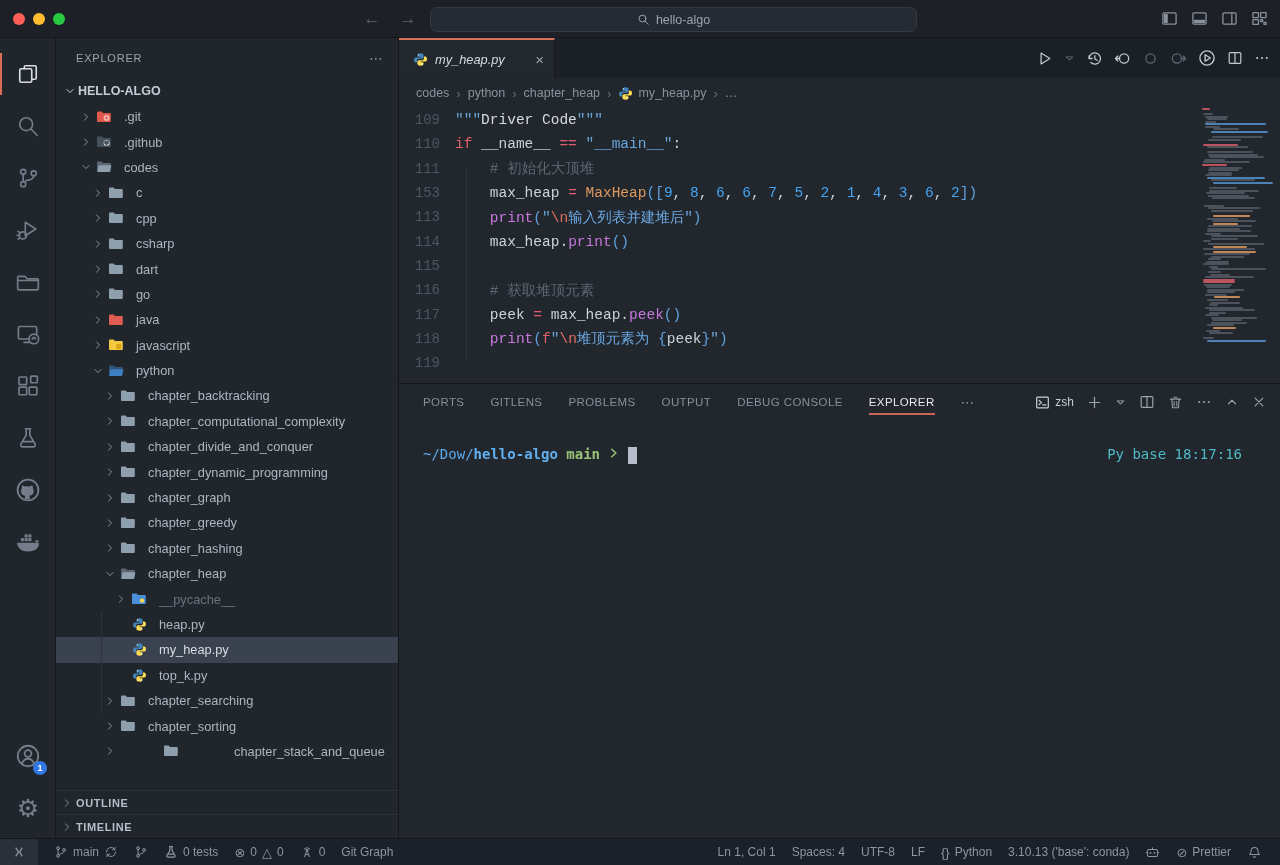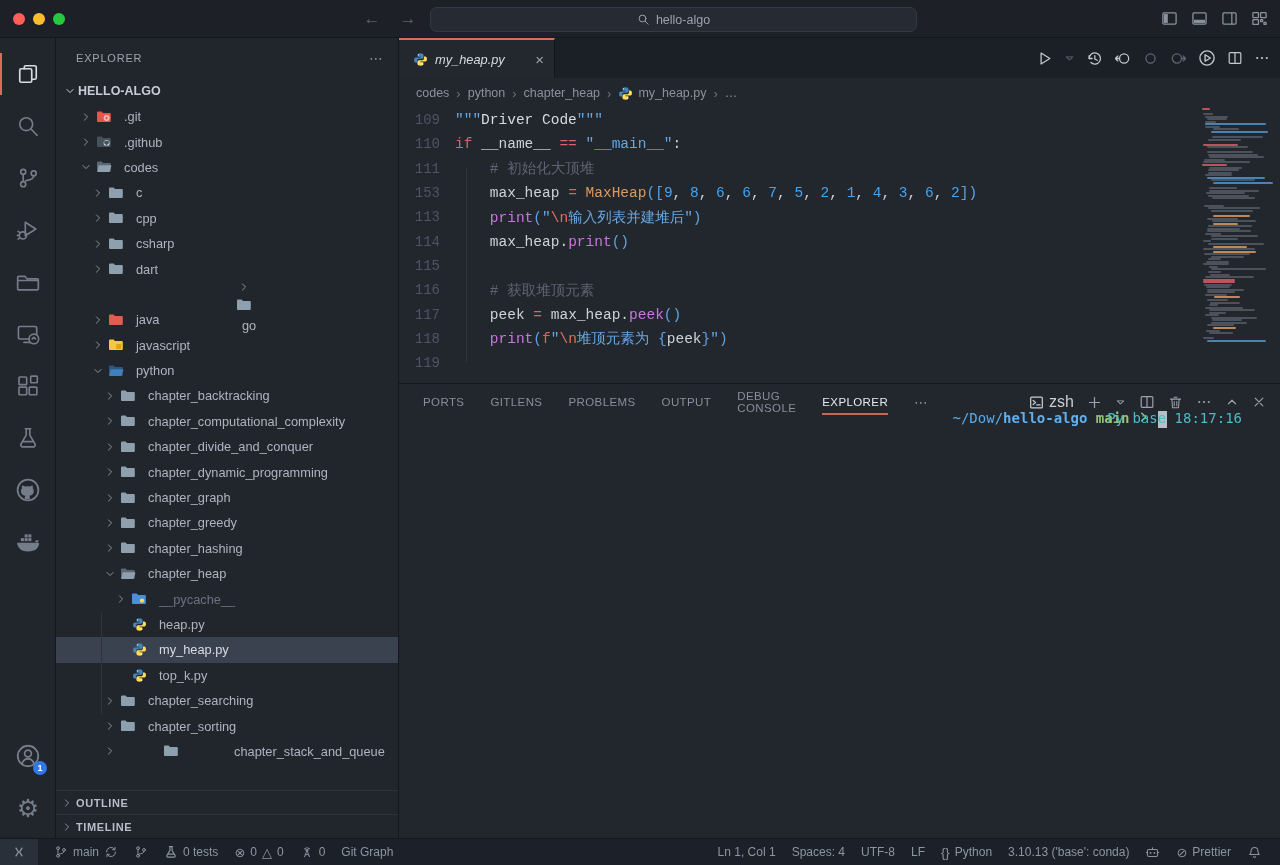--- a/index.html
+++ b/index.html
@@ -64,28 +64,28 @@
   .gutter { width:56px; flex:0 0 56px; text-align:right; padding-right:15px; color:#4d5565; font-size:14px; }
   .ltext { white-space:pre; }
   .tk-kw{color:#e2606b} .tk-str{color:#6aa7e0} .tk-doc{color:#d6dbe2} .tk-cm{color:#5d6572}
   .tk-cls{color:#dd9a5f} .tk-fn{color:#c678dd} .tk-num{color:#43a4f2} .tk-pl{color:#ccd2db}
   .tk-pu{color:#5ea2e0} .tk-esc{color:#e0705c}
   .indent-guide { position:absolute; left:67px; top:60px; width:1px; height:194px; background:#2e333c; }
   .minimap { position:absolute; right:4px; top:0; width:74px; height:240px; cursor:pointer; }
   .mm-line { height:2px; margin-bottom:0.55px; border-radius:1px; }
 
   
-  .panel { height:455px; flex:0 0 455px; border-top:1px solid #14171c; background:#22262d; display:flex; flex-direction:row; position:relative; }
+  .panel { height:455px; flex:0 0 455px; border-top:1px solid #14171c; background:#22262d; display:flex; flex-direction:column; position:relative; }
   .panel-tabs { height:36px; flex:0 0 36px; display:flex; align-items:center; padding-left:24px; gap:26px; font-size:11.5px; letter-spacing:.4px; color:#868f9b; }
   .ptab { cursor:pointer; position:relative; height:100%; display:flex; align-items:center; }
   .ptab.active { color:#e6e9ed; }
   .ptab.active::after { content:""; position:absolute; left:0; right:0; bottom:5px; height:2px; background:#c96552; }
   .ptab-dots { color:#868f9b; font-size:14px; cursor:pointer; }
   .panel-right { position:absolute; right:14px; top:0; height:36px; display:flex; align-items:center; gap:13px; color:#9aa2ad; }
-  .shell-label { display:flex; align-items:center; gap:5px; color:#c7ced6; font-size:16px; cursor:pointer; }
+  .shell-label { display:flex; align-items:center; gap:5px; color:#c7ced6; font-size:12px; cursor:pointer; }
   .terminal { flex:1; font-family:"DejaVu Sans Mono","Liberation Mono",monospace; font-size:14px; padding:26px 0 0 24px; position:relative; }
   .t-path { color:#5ca9ea; } .t-repo { color:#61afef; font-weight:700; } .t-branch { color:#98c379; font-weight:700; }
   .t-chev { color:#98c379; } .t-cursor { display:inline-block; width:9px; height:17px; background:#b6bec9; vertical-align:middle; margin-left:8px; }
   .t-right { position:absolute; right:38px; top:26px; color:#4fbac6; }
 
   
   .statusbar { height:27px; flex:0 0 27px; background:#1c2028; border-top:1px solid #14171c; display:flex; align-items:center; font-size:12px; color:#8b96a3; position:relative; }
   .sb-left { display:flex; align-items:center; height:100%; }
   .sb-right { margin-left:auto; display:flex; align-items:center; height:100%; padding-right:10px; }
   .st-item { display:flex; align-items:center; gap:5px; padding:0 8px; height:100%; cursor:pointer; white-space:nowrap; }
@@ -364,21 +364,21 @@
                 <path d="M5.5 3l5 5-5 5"></path>
               </svg>
             </span>
             <span class="ficon">
               <svg width="16" height="14" viewBox="0 0 16 14">
                 <path fill="#8e9fae" d="M1 2.4c0-.5.4-.9.9-.9h3.7l1.4 1.5h6.9c.5 0 .9.4.9.9v7.2c0 .5-.4.9-.9.9H1.9a.9.9 0 0 1-.9-.9z"></path>
               </svg>
             </span>
             <span class="lbl">dart</span>
           </div>
-          <div class="tree-row" style="padding-left: 34px; flex-direction: column;">
+          <div class="tree-row" style="padding-left: 34px;">
             <span class="chev">
               <svg width="10" height="10" viewBox="0 0 16 16" fill="none" stroke="currentColor" stroke-width="1.6" stroke-linecap="round" stroke-linejoin="round">
                 <path d="M5.5 3l5 5-5 5"></path>
               </svg>
             </span>
             <span class="ficon">
               <svg width="16" height="14" viewBox="0 0 16 14">
                 <path fill="#8e9fae" d="M1 2.4c0-.5.4-.9.9-.9h3.7l1.4 1.5h6.9c.5 0 .9.4.9.9v7.2c0 .5-.4.9-.9.9H1.9a.9.9 0 0 1-.9-.9z"></path>
               </svg>
             </span>

